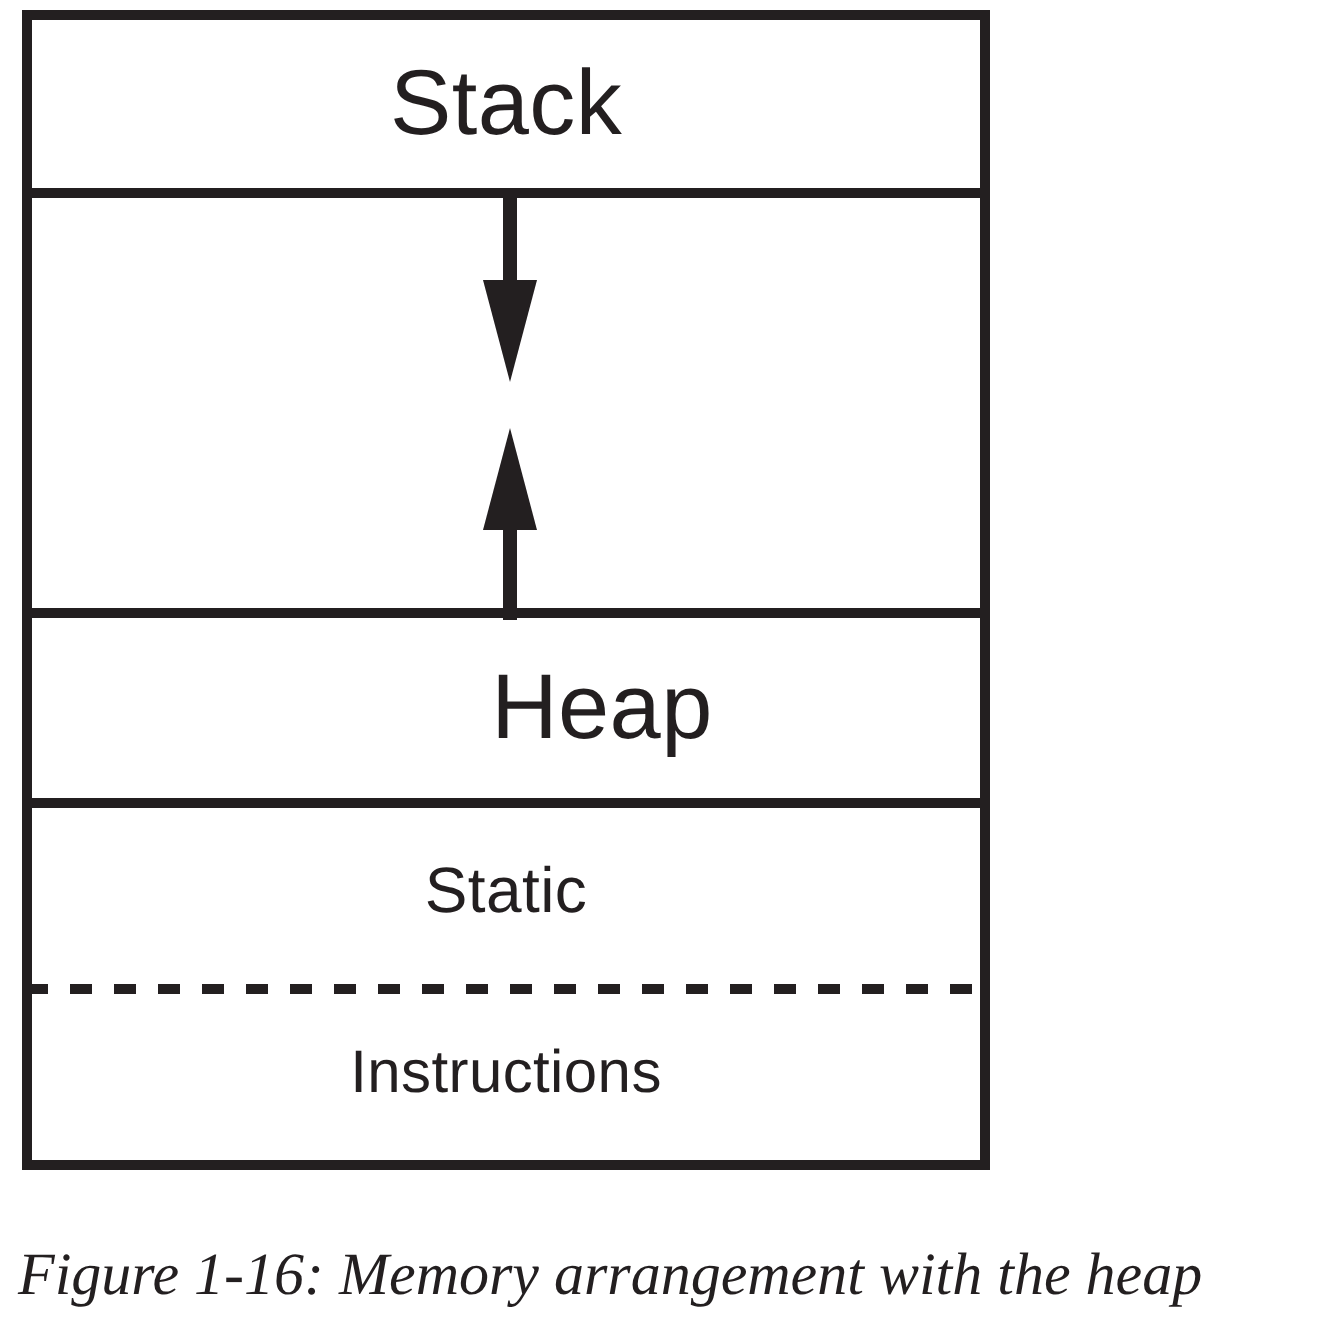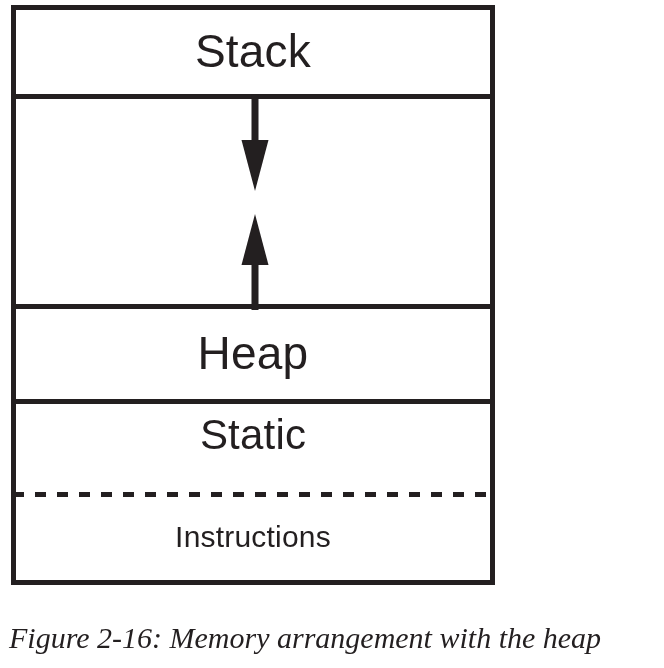--- a/index.html
+++ b/index.html
@@ -53,22 +53,22 @@
     left:11px;
     width:484px;
     text-align:center;
     color:#231f20;
     font-family:"Liberation Sans", sans-serif;
     font-weight:400;
     letter-spacing:0.2px;
     white-space:nowrap;
   }
   .lbl-stack{top:24px;font-size:46px;line-height:54px;}
-  .lbl-heap{top:326px;font-size:46px;line-height:54px;}
-  .lbl-static{top:410px;font-size:42px;line-height:50px;}
+  .lbl-heap{top:326px;font-size:46px;line-height:54px;margin-left:48px;}
+  .lbl-static{top:420px;font-size:32px;line-height:50px;}
   .lbl-instructions{top:512px;font-size:30px;line-height:50px;}
 
   
   .arrows-svg{
     position:absolute;
     left:224px; top:94px;
     width:62px; height:216px;
     overflow:visible;
   }
 
@@ -112,15 +112,15 @@
       <rect x="27.5" y="0" width="7" height="50" fill="#231f20"></rect>
       <polygon points="17.5,46 44.5,46 31,97" fill="#231f20"></polygon>
     </g>
 
     <g>
       <polygon points="31,120 44.5,171 17.5,171" fill="#231f20"></polygon>
       <rect x="27.5" y="167" width="7" height="49" fill="#231f20"></rect>
     </g>
   </svg>
 
-  <div class="caption">Figure 2-16: Memory arrangement with the heap</div>
+  <div class="caption">Figure 1-16: Memory arrangement with the heap</div>
 
 </div>
 
 </body></html>

